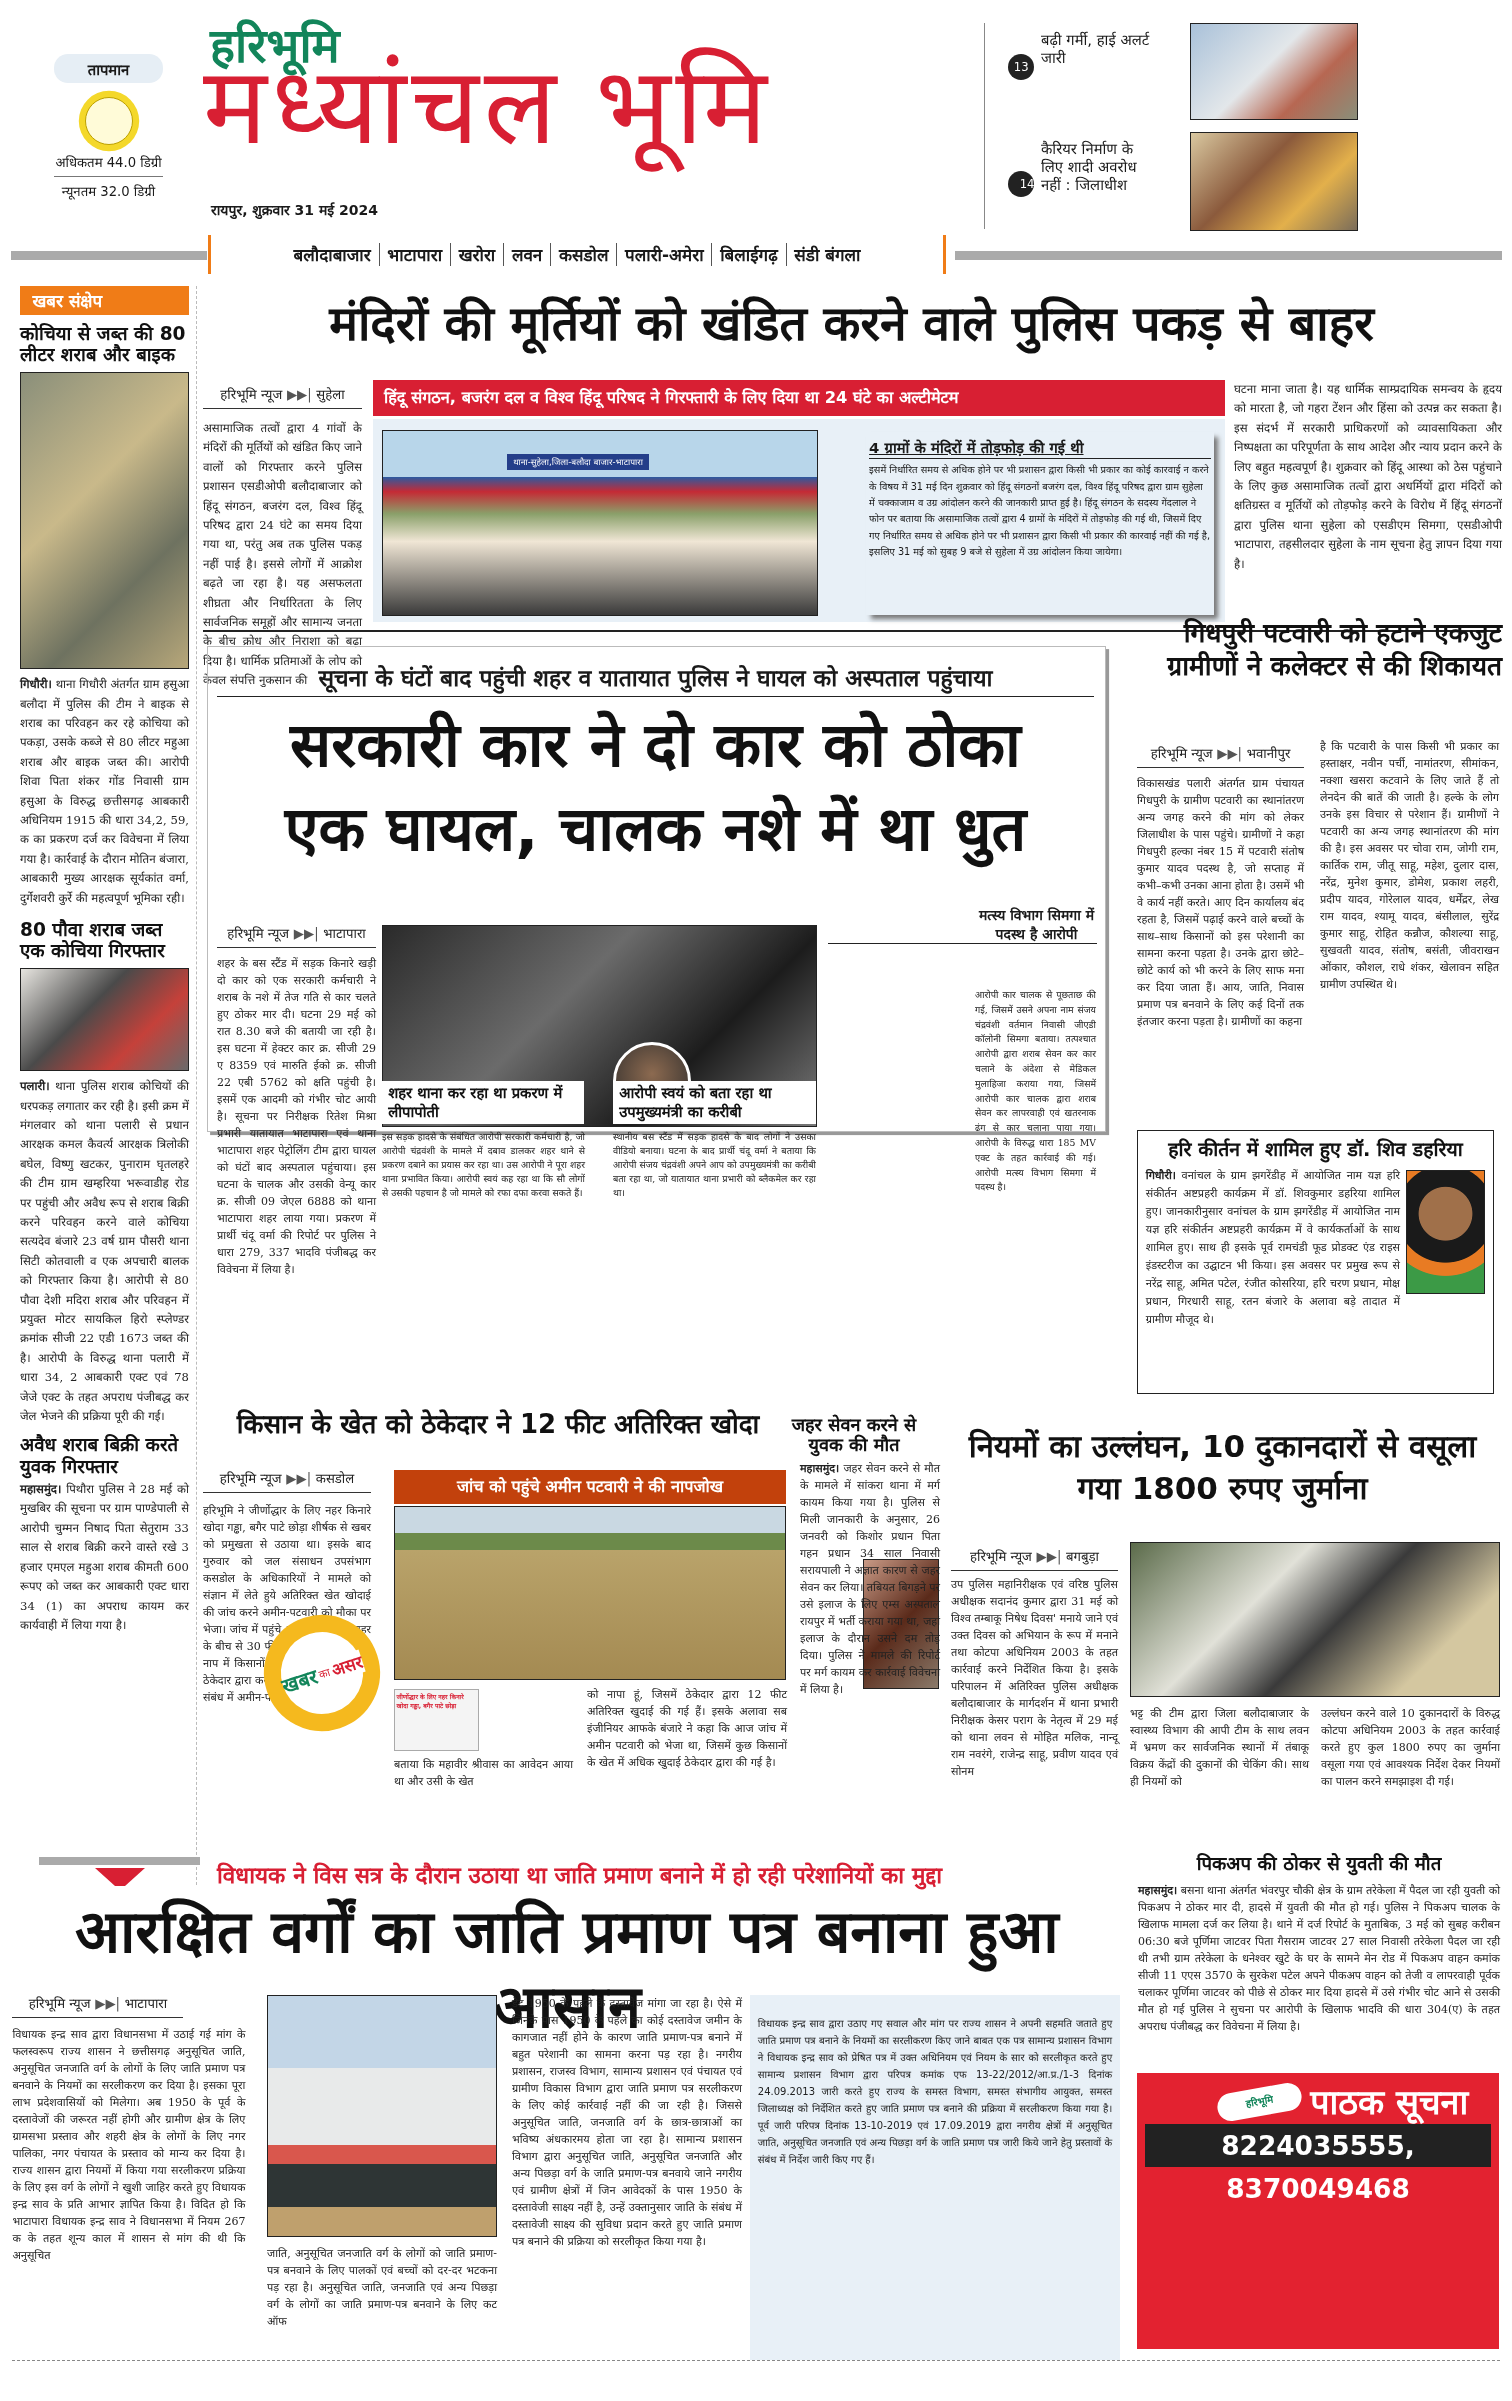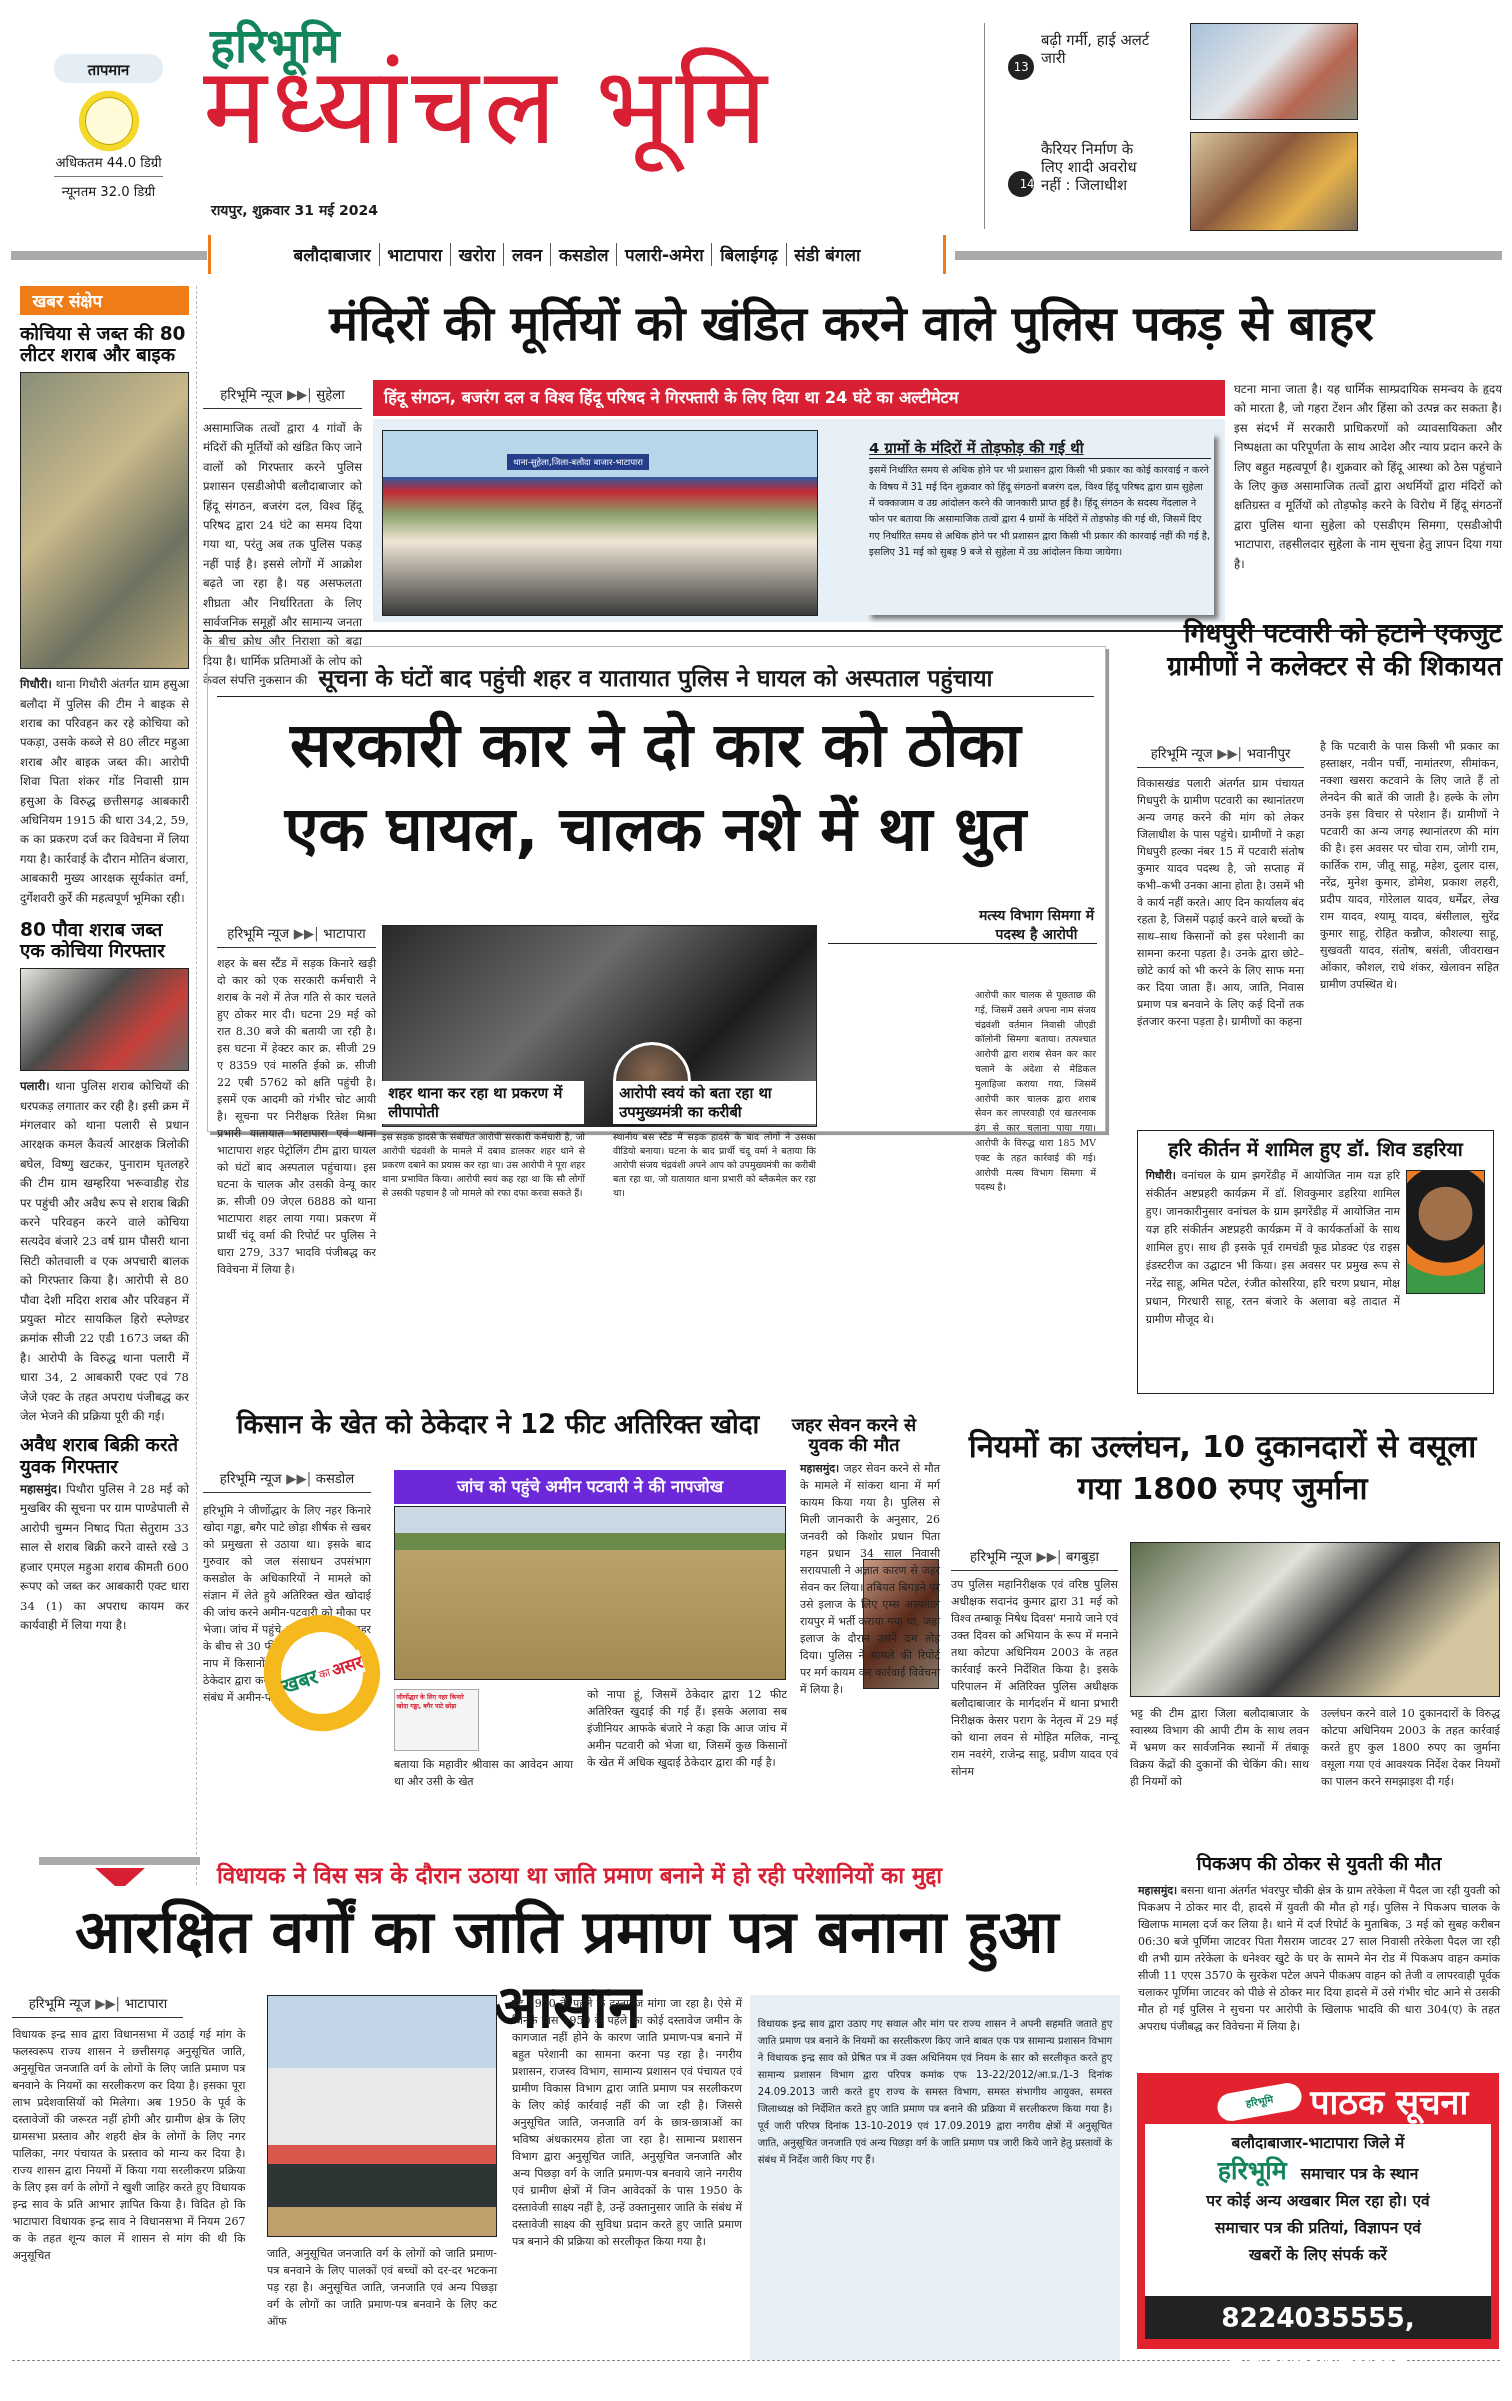--- a/index.html
+++ b/index.html
@@ -118,21 +118,21 @@
 </div>
 
 <div class="abs hl" style="left:203px;top:1410px;width:590px;font-size:26px;text-align:center">किसान के खेत को ठेकेदार ने 12 फीट अतिरिक्त खोदा</div>
 <div class="abs byline" style="left:203px;top:1469px;width:168px"><span>हरिभूमि न्यूज</span><span class="arr">▶▶|</span><span>कसडोल</span></div>
 <div class="abs body-text" style="left:203px;top:1502px;width:168px;font-size:11px;line-height:17px">हरिभूमि ने जीर्णोद्धार के लिए नहर किनारे खोदा गड्ढा, बगैर पाटे छोड़ा शीर्षक से खबर को प्रमुखता से उठाया था। इसके बाद गुरुवार को जल संसाधन उपसंभाग कसडोल के अधिकारियों ने मामले को संज्ञान में लेते हुये अतिरिक्त खेत खोदाई की जांच करने अमीन-पटवारी को मौका पर भेजा। जांच में पहुंचे अमीन-पटवारी ने नहर के बीच से 30 फीट नापाई की। इस दौरान नाप में किसानों के खेतों में अधिक खुदाई ठेकेदार द्वारा करना जांच में पाया गया। इस संबंध में अमीन-पटवारी राधेश्याम सेन ने</div>
 <div class="abs" style="left:264px;top:1615px;width:116px;height:116px;border-radius:50%;border:17px solid #f5b91e;background:#fff;display:flex;align-items:center;justify-content:center;transform:rotate(-18deg)">
   <span style="color:#12855a;font-weight:bold;font-size:20px">खबर</span>
   <span style="color:#d81f33;font-size:11px;margin:0 2.3px">का</span>
   <span style="color:#d81f33;font-weight:bold;font-size:17px;background:#fff">असर</span>
 </div>
-<div class="abs" style="left:394px;top:1470px;width:392px;height:34px;background:#6d28d9;color:#fff;font-size:16.3px;font-weight:bold;text-align:center;line-height:34px">जांच को पहुंचे अमीन पटवारी ने की नापजोख</div>
+<div class="abs" style="left:394px;top:1470px;width:392px;height:34px;background:#c2410c;color:#fff;font-size:16.3px;font-weight:bold;text-align:center;line-height:34px">जांच को पहुंचे अमीन पटवारी ने की नापजोख</div>
 <div class="abs photo" style="left:394px;top:1506px;width:392px;height:174px;background:linear-gradient(180deg,#c9d8e2 0,#c9d8e2 15%,#6c8a4a 15%,#6c8a4a 25%,#b9a36a 25%,#a48a52 100%)"></div>
 <div class="abs" style="left:394px;top:1689px;width:85px;height:62px;border:0.8px solid #aaa;background:#f4f4f4;font-size:6.2px;padding:1.6px;overflow:hidden">
     <div style="color:#d81f33;font-weight:bold">जीर्णोद्धार के लिए नहर किनारे खोदा गड्ढा, बगैर पाटे छोड़ा</div>
   </div>
 <div class="abs body-text" style="left:394px;top:1756px;width:179px;font-size:11px;line-height:17px">बताया कि महावीर श्रीवास का आवेदन आया था और उसी के खेत</div>
 <div class="abs body-text" style="left:587px;top:1686px;width:200px;font-size:11px;line-height:17px">को नापा हूं, जिसमें ठेकेदार द्वारा 12 फीट अतिरिक्त खुदाई की गई हैं। इसके अलावा सब इंजीनियर आफके बंजारे ने कहा कि आज जांच में अमीन पटवारी को भेजा था, जिसमें कुछ किसानों के खेत में अधिक खुदाई ठेकेदार द्वारा की गई है।</div>
 
 <div class="abs hl" style="left:788px;top:1415px;width:132px;text-align:center;font-size:18px;line-height:20px">जहर सेवन करने से युवक की मौत</div>
 <div class="abs photo dark" style="left:863px;top:1559px;width:76px;height:130px;background:linear-gradient(135deg,#c99a86,#5a2a1a 50%,#8a7a6a)"></div>
 <div class="abs body-text" style="left:800px;top:1460px;width:140px;font-size:11px;line-height:17px"><b>महासमुंद।</b> <span>जहर सेवन करने से मौत के मामले में सांकरा थाना में मर्ग कायम किया गया है। पुलिस से मिली जानकारी के अनुसार, 26 जनवरी को किशोर प्रधान पिता गहन प्रधान 34 साल निवासी सरायपाली ने अज्ञात कारण से जहर सेवन कर लिया। तबियत बिगड़ने पर उसे इलाज के लिए एम्स अस्पताल रायपुर में भर्ती कराया गया था, जहां इलाज के दौरान उसने दम तोड़ दिया। पुलिस ने मामले की रिपोर्ट पर मर्ग कायम कर कार्रवाई विवेचना में लिया है।</span></div>
@@ -159,22 +159,15 @@
 <div class="abs" style="left:12.4px;top:2360px;width:1488px;border-top:1.6px dashed #888"></div>
 
 <div class="abs hl" style="left:1138px;top:1853px;width:362px;text-align:center;font-size:18.6px">पिकअप की ठोकर से युवती की मौत</div>
 <div class="abs body-text" style="left:1138px;top:1882px;width:362px;font-size:11px;line-height:17px"><b>महासमुंद।</b> <span>बसना थाना अंतर्गत भंवरपुर चौकी क्षेत्र के ग्राम तरेकेला में पैदल जा रही युवती को पिकअप ने ठोकर मार दी, हादसे में युवती की मौत हो गई। पुलिस ने पिकअप चालक के खिलाफ मामला दर्ज कर लिया है। थाने में दर्ज रिपोर्ट के मुताबिक, 3 मई को सुबह करीबन 06:30 बजे पूर्णिमा जाटवर पिता गैसराम जाटवर 27 साल निवासी तरेकेला पैदल जा रही थी तभी ग्राम तरेकेला के धनेश्वर खुटे के घर के सामने मेन रोड में पिकअप वाहन कमांक सीजी 11 एएस 3570 के सुरकेश पटेल अपने पीकअप वाहन को तेजी व लापरवाही पूर्वक चलाकर पूर्णिमा जाटवर को पीछे से ठोकर मार दिया हादसे में उसे गंभीर चोट आने से उसकी मौत हो गई पुलिस ने सुचना पर आरोपी के खिलाफ भादवि की धारा 304(ए) के तहत अपराध पंजीबद्ध कर विवेचना में लिया है।</span></div>
 
 <div class="abs" style="left:1137px;top:2073px;width:362px;height:276px;background:#e32230;padding:7.8px">
   <div style="height:43px;display:flex;align-items:center;justify-content:flex-end;gap:7.8px">
     <div style="width:85px;height:28px;background:#fff;border-radius:14px;transform:rotate(-10deg);color:#12855a;font-size:10px;font-weight:bold;text-align:center;line-height:28px">हरिभूमि</div>
     <div style="color:#fff;font-size:34px;font-weight:bold;line-height:1;padding-right:23px">पाठक सूचना</div>
   </div>
-  <div style="background:#fff;height:172px;text-align:center;padding-top:6.2px;font-weight:bold;font-size:15.5px;line-height:27px">
-    <div>बलौदाबाजार-भाटापारा जिले में</div>
-    <div><span style="color:#12855a;font-size:25px;margin-right:14px">हरिभूमि</span><span>समाचार पत्र के स्थान</span></div>
-    <div>पर कोई अन्य अखबार मिल रहा हो। एवं</div>
-    <div>समाचार पत्र की प्रतियां, विज्ञापन एवं</div>
-    <div>खबरों के लिए संपर्क करें</div>
-  </div>
   <div style="background:#222;color:#fff;font-size:26.4px;font-weight:bold;text-align:center;height:43px;line-height:43px">8224035555, 8370049468</div>
 </div>
 
 
 </body></html>

